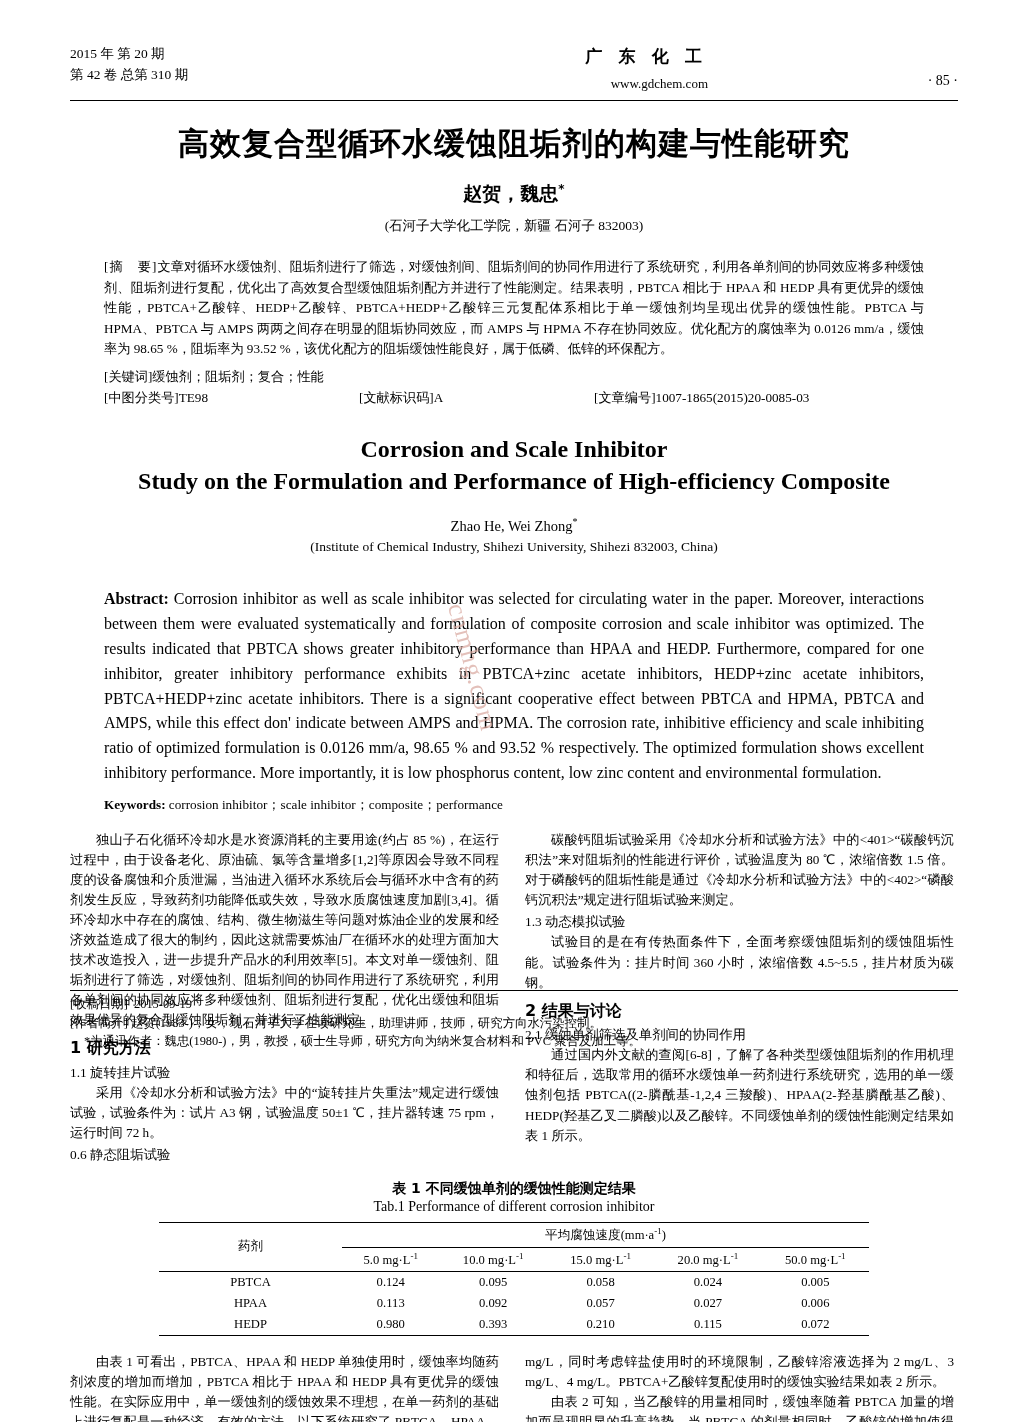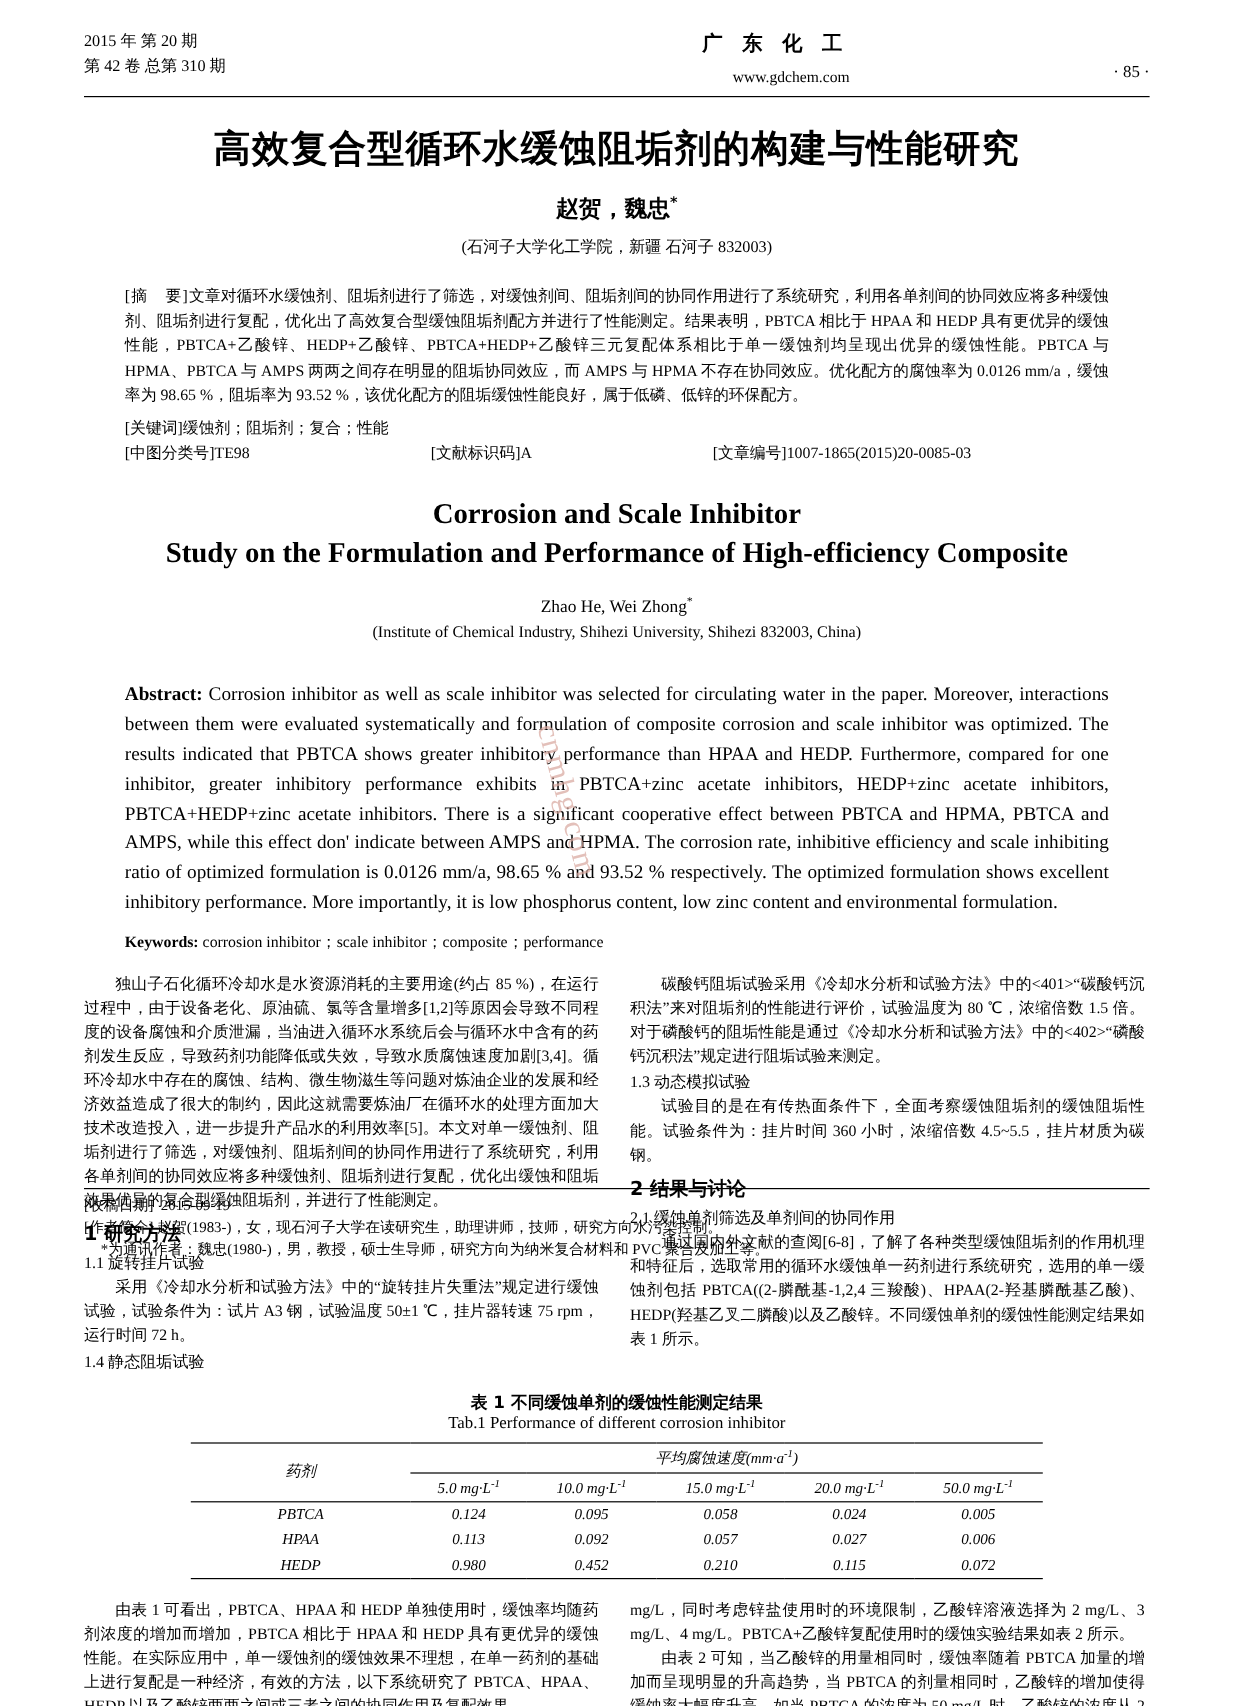--- a/index.html
+++ b/index.html
@@ -12,21 +12,21 @@
     height: 1422px;
     font-family: "Liberation Serif", serif;
     color: #000;
     position: relative;
   }
   .page {
     width: 1028px;
     height: 1065px;
     position: relative;
     box-sizing: border-box;
-    padding: 24px 70px 10px 70px;
+    padding: 44px 70px 10px 70px;
   }
 
   
   .runhead {
     display: flex;
     align-items: flex-start;
     justify-content: space-between;
     font-size: 13.5px;
     line-height: 1.55;
   }
@@ -178,21 +178,20 @@
     text-align: center;
     font-size: 14px;
     margin-bottom: 7px;
     font-family: "Liberation Serif", serif;
   }
   table.data {
     border-collapse: collapse;
     width: 710px;
     margin: 0 auto;
     font-size: 12.6px;
-    font-style: italic;
   }
   table.data th, table.data td {
     padding: 3px 4px;
     text-align: center;
     font-weight: normal;
   }
   table.data tr.toprule td, table.data tr.toprule th {
     border-top: 1.2px solid #000;
   }
   .hdr-span {
@@ -286,21 +285,21 @@
   <div class="kw-en">
     <b>Keywords:</b><span> corrosion inhibitor；scale inhibitor；composite；performance</span>
   </div>
 
   <div class="cols">
     <div class="col">
       <p class="ind">独山子石化循环冷却水是水资源消耗的主要用途(约占 85 %)，在运行过程中，由于设备老化、原油硫、氯等含量增多[1,2]等原因会导致不同程度的设备腐蚀和介质泄漏，当油进入循环水系统后会与循环水中含有的药剂发生反应，导致药剂功能降低或失效，导致水质腐蚀速度加剧[3,4]。循环冷却水中存在的腐蚀、结构、微生物滋生等问题对炼油企业的发展和经济效益造成了很大的制约，因此这就需要炼油厂在循环水的处理方面加大技术改造投入，进一步提升产品水的利用效率[5]。本文对单一缓蚀剂、阻垢剂进行了筛选，对缓蚀剂、阻垢剂间的协同作用进行了系统研究，利用各单剂间的协同效应将多种缓蚀剂、阻垢剂进行复配，优化出缓蚀和阻垢效果优异的复合型缓蚀阻垢剂，并进行了性能测定。</p>
       <div class="h1">1 研究方法</div>
       <div class="h2">1.1 旋转挂片试验</div>
       <p class="ind">采用《冷却水分析和试验方法》中的“旋转挂片失重法”规定进行缓蚀试验，试验条件为：试片 A3 钢，试验温度 50±1 ℃，挂片器转速 75 rpm，运行时间 72 h。</p>
-      <div class="h2">1.4 静态阻垢试验</div>
+      <div class="h2">0.6 静态阻垢试验</div>
     </div>
     <div class="col">
       <p class="ind">碳酸钙阻垢试验采用《冷却水分析和试验方法》中的&lt;401&gt;“碳酸钙沉积法”来对阻垢剂的性能进行评价，试验温度为 80 ℃，浓缩倍数 1.5 倍。对于磷酸钙的阻垢性能是通过《冷却水分析和试验方法》中的&lt;402&gt;“磷酸钙沉积法”规定进行阻垢试验来测定。</p>
       <div class="h2">1.3 动态模拟试验</div>
       <p class="ind">试验目的是在有传热面条件下，全面考察缓蚀阻垢剂的缓蚀阻垢性能。试验条件为：挂片时间 360 小时，浓缩倍数 4.5~5.5，挂片材质为碳钢。</p>
       <div class="h1">2 结果与讨论</div>
       <div class="h2">2.1 缓蚀单剂筛选及单剂间的协同作用</div>
       <p class="ind">通过国内外文献的查阅[6-8]，了解了各种类型缓蚀阻垢剂的作用机理和特征后，选取常用的循环水缓蚀单一药剂进行系统研究，选用的单一缓蚀剂包括 PBTCA((2-膦酰基-1,2,4 三羧酸)、HPAA(2-羟基膦酰基乙酸)、HEDP(羟基乙叉二膦酸)以及乙酸锌。不同缓蚀单剂的缓蚀性能测定结果如表 1 所示。</p>
     </div>
   </div>
@@ -333,21 +332,21 @@
         <td class="lcell">HPAA</td>
         <td>0.113</td>
         <td>0.092</td>
         <td>0.057</td>
         <td>0.027</td>
         <td>0.006</td>
       </tr>
       <tr class="bot-rule">
         <td class="lcell">HEDP</td>
         <td>0.980</td>
-        <td>0.452</td>
+        <td>0.393</td>
         <td>0.210</td>
         <td>0.115</td>
         <td>0.072</td>
       </tr>
     </tbody>
       </table>
   </div>
 
   <div class="cols">
     <div class="col">

